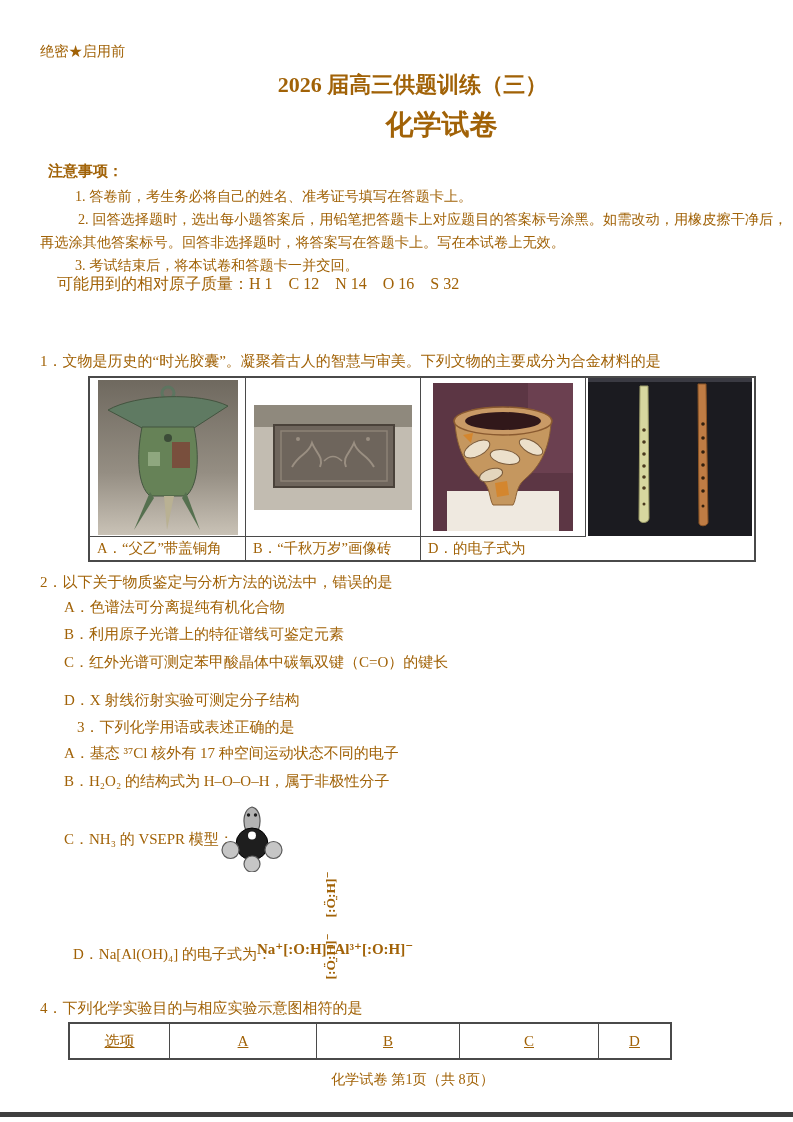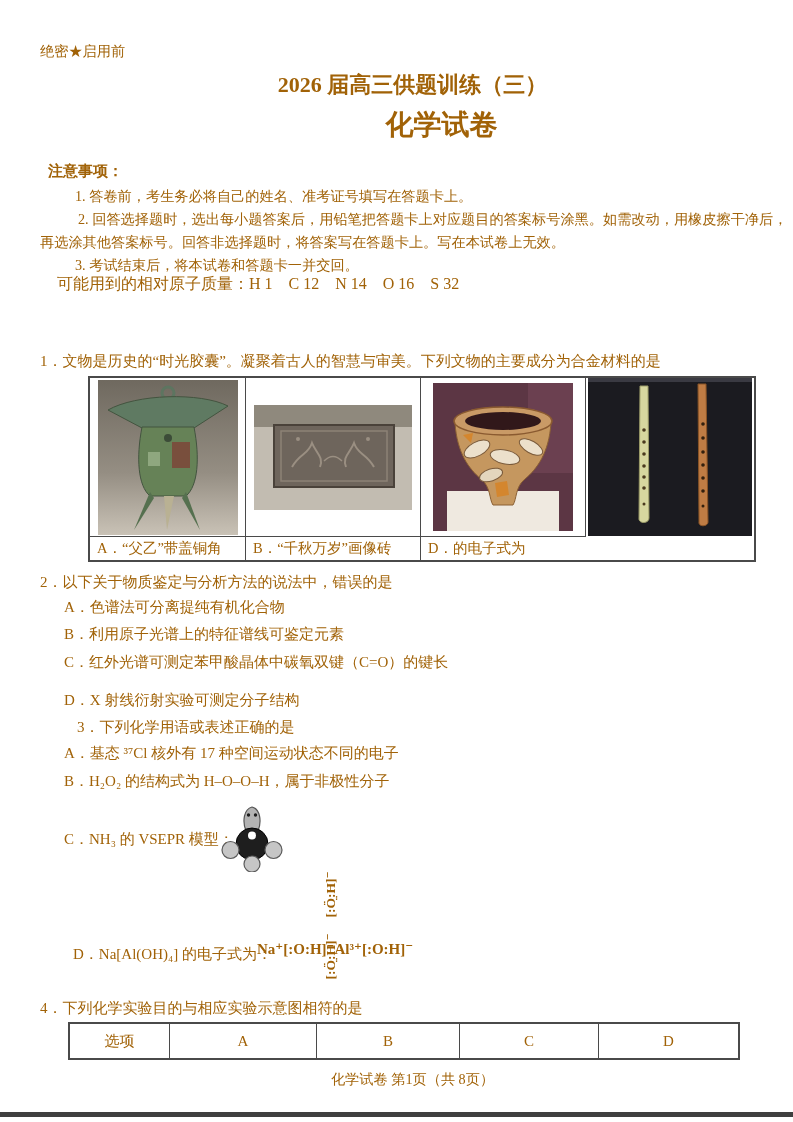--- a/index.html
+++ b/index.html
@@ -26,23 +26,23 @@
   .art-cell { border-right:1.5px solid #4a4a4a; box-sizing:border-box;
     display:flex; align-items:center; justify-content:center; background:#fff; }
   .art-cell.last { border-right:none; }
   .art-label { border-right:1.5px solid #4a4a4a; border-top:1.5px solid #4a4a4a;
     box-sizing:border-box; font-size:14.5px; display:flex; align-items:center;
     padding-left:7px; white-space:nowrap; overflow:hidden; }
   .art-label.last { border-right:none; }
 
   
   .q4-table {
-    position:absolute; left:68px; top:1022px; width:672px; height:38px;
+    position:absolute; left:68px; top:1022px; width:604px; height:38px;
     border:2px solid #4a4a4a; box-sizing:border-box;
-    display:grid; grid-template-columns:100px 147px 143px 139px 1fr;
+    display:grid; grid-template-columns:100px 147px 143px 139px 1fr;text-decoration:underline;
   }
   .q4-cell { border-right:1.5px solid #4a4a4a; box-sizing:border-box;
     display:flex; align-items:center; justify-content:center; font-size:15px; }
   .q4-cell.last { border-right:none; }
 
   .rot-wrap { position:absolute; width:42px; height:44px;
     display:flex; align-items:center; justify-content:center; }
   .rot-wrap span { transform:rotate(-90deg); font-weight:bold; font-size:13.5px;
     white-space:nowrap; display:inline-block; }
   .formula { font-weight:bold; font-size:15px; }

